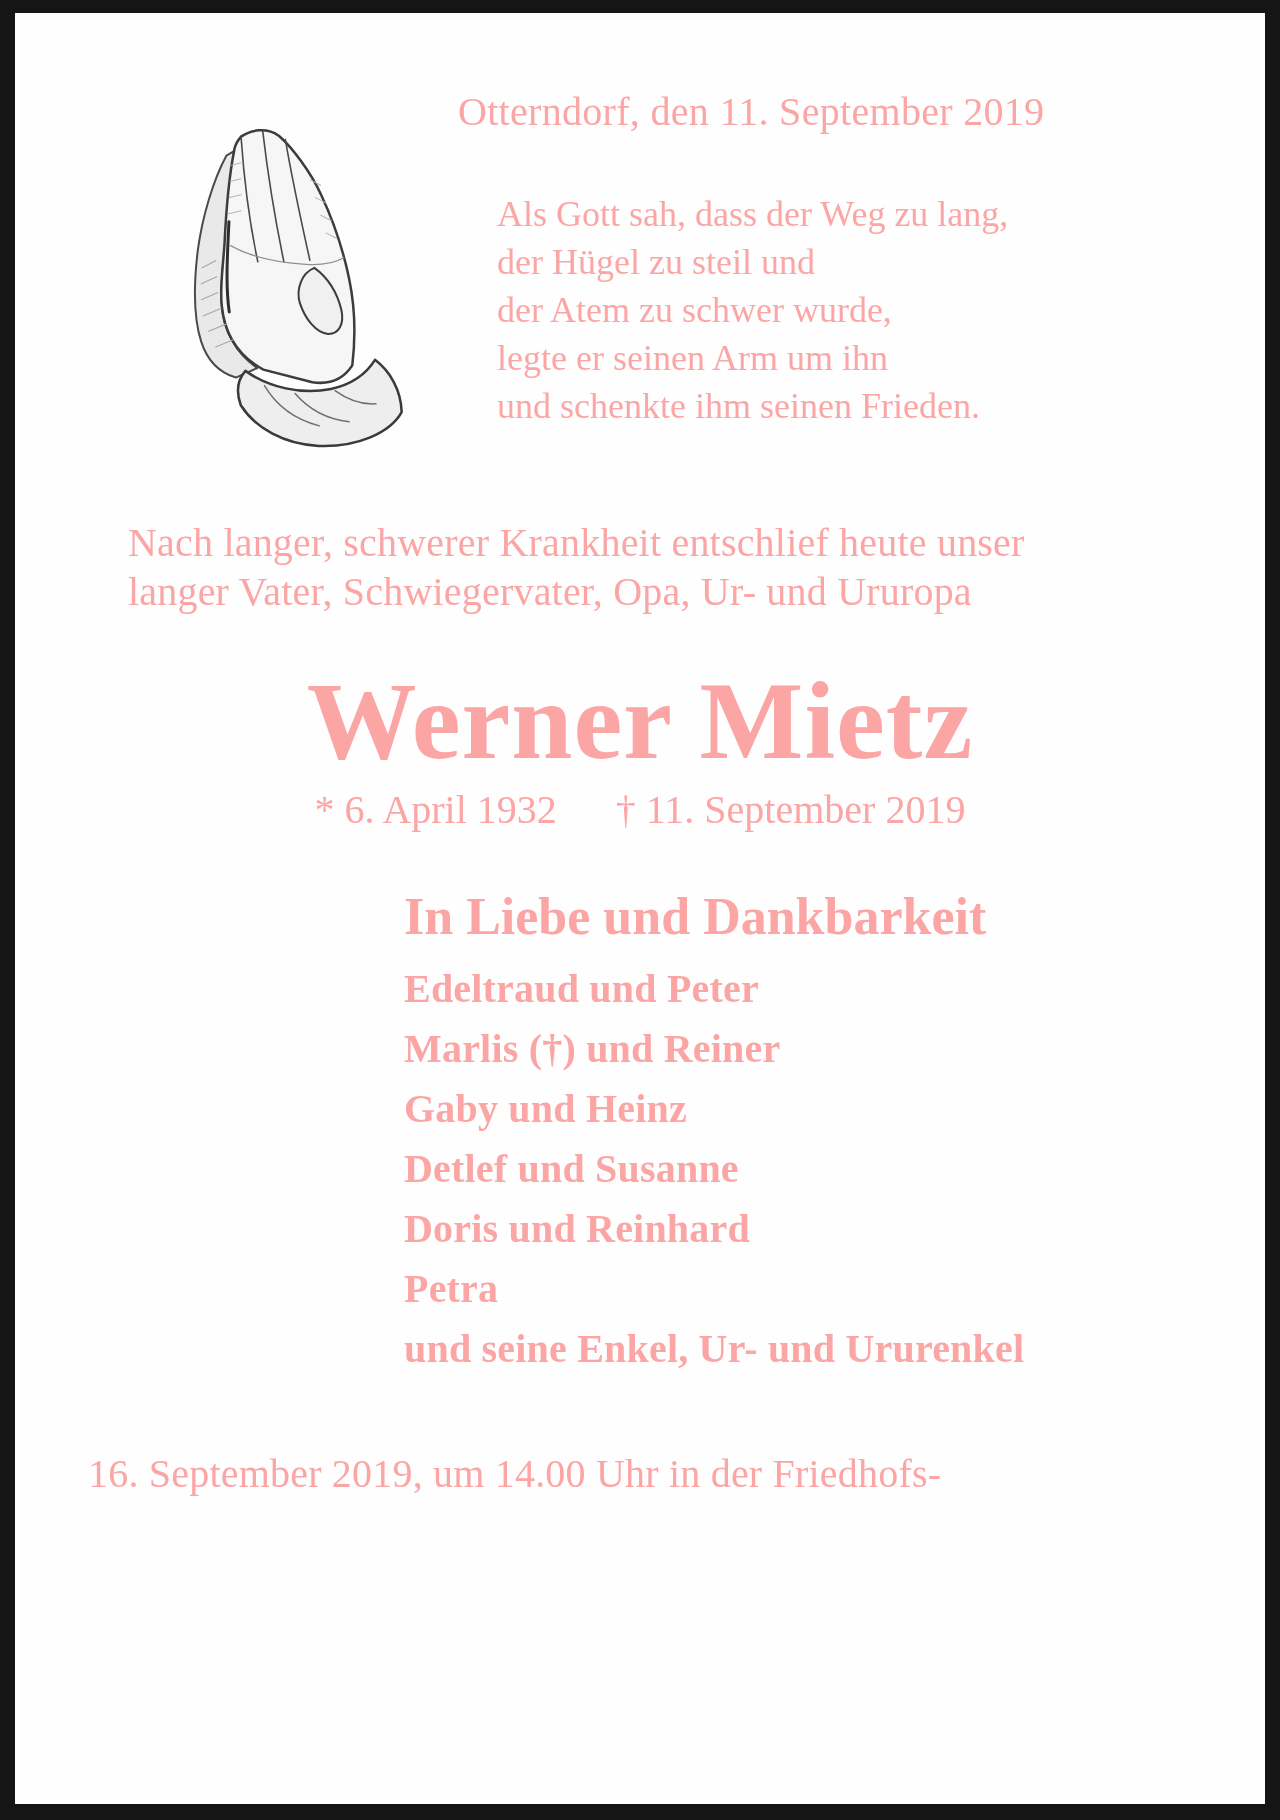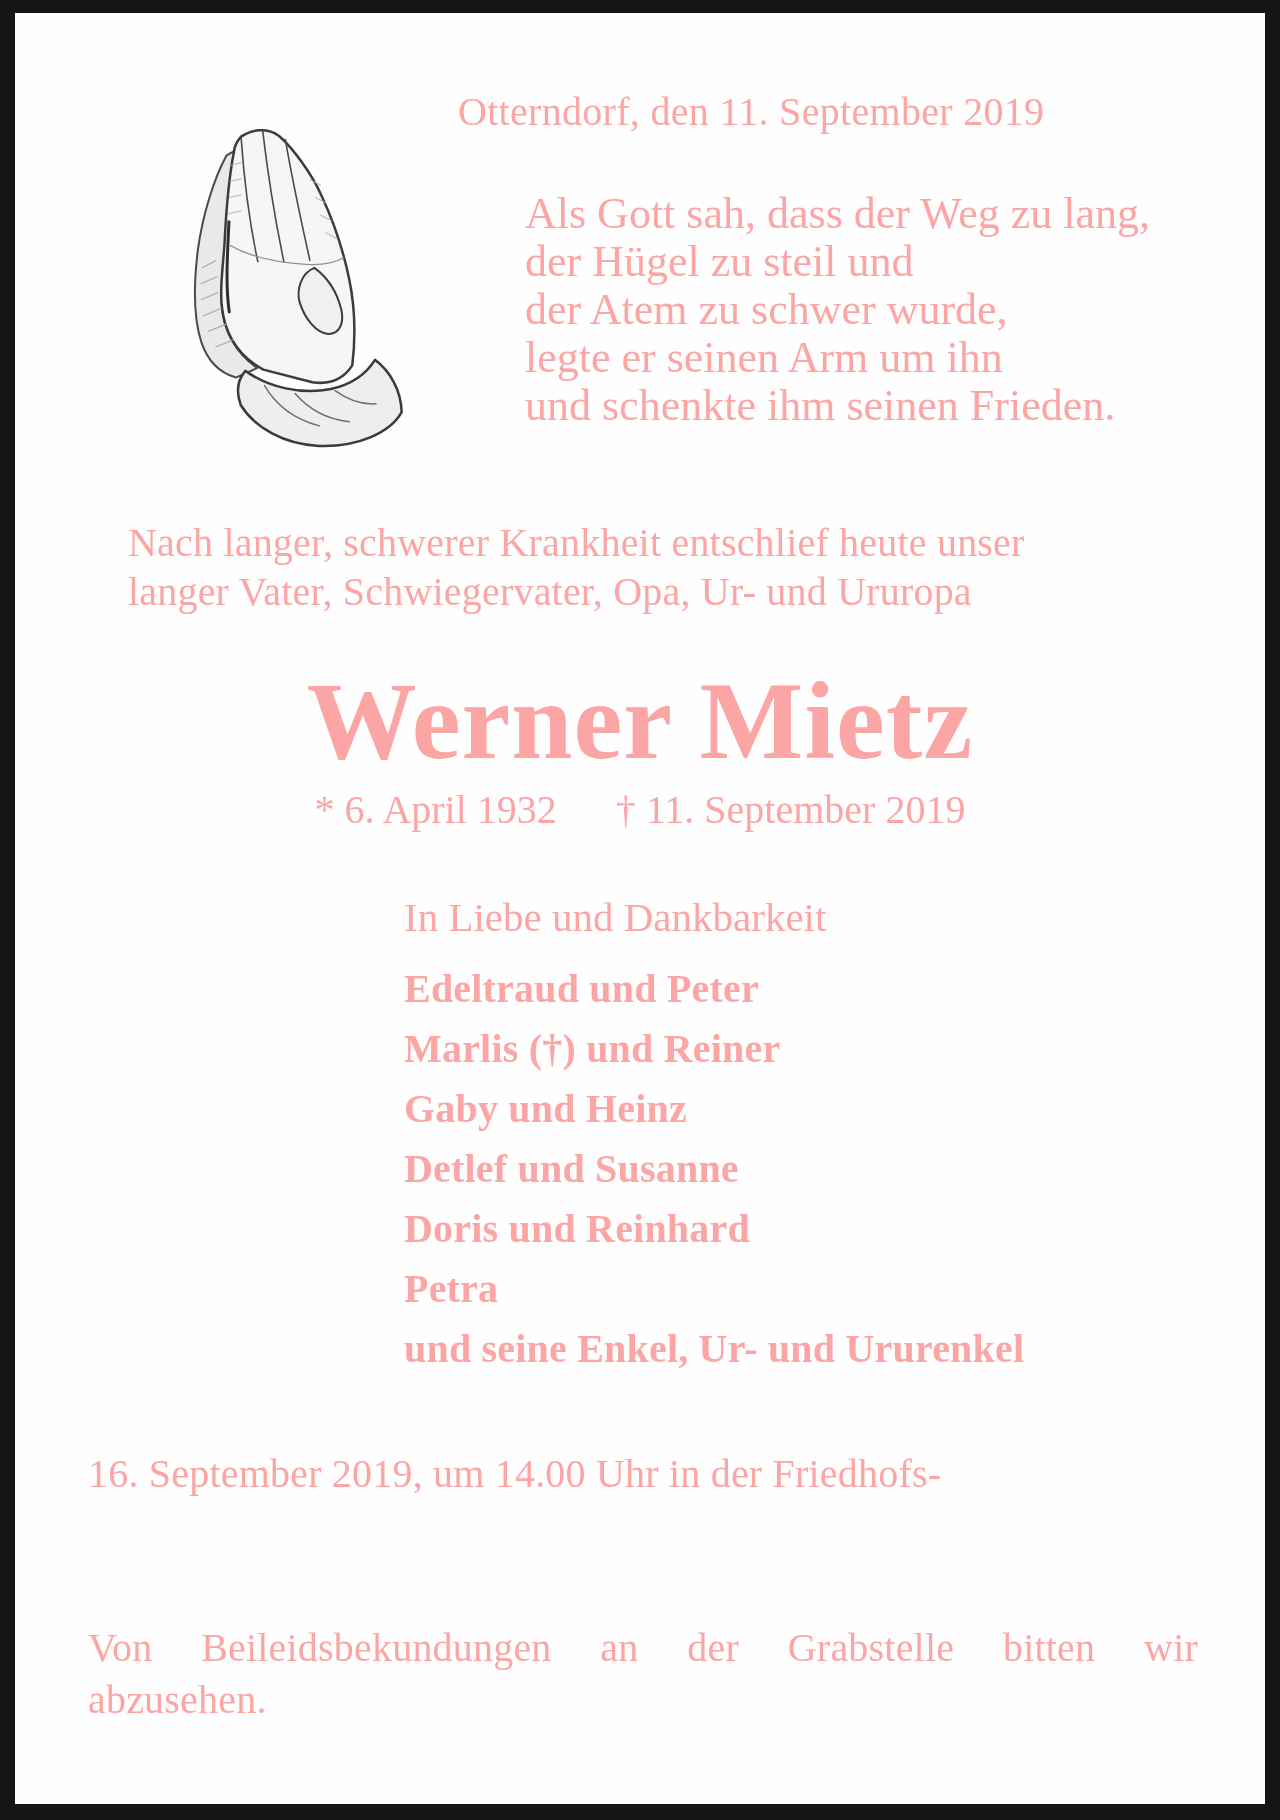--- a/index.html
+++ b/index.html
@@ -17,37 +17,37 @@
     background:#fefefe;
   }
   .abs{position:absolute;}
   .dateline{
     left:458px;top:88px;
     font-size:40px;line-height:48px;letter-spacing:.3px;
     white-space:nowrap;
   }
   .hands{left:148px;top:122px;width:272px;height:338px;}
   .hands svg{display:block;width:100%;height:100%;}
-  .poem{left:497px;top:190px;font-size:44px;line-height:48px;margin-left:28px;}
+  .poem{left:497px;top:190px;font-size:36px;line-height:48px;}
   .poem .poem-line{white-space:nowrap;}
   .intro{left:88px;top:518px;font-size:40px;line-height:49px;margin-left:40px;}
   .intro .intro-line{white-space:nowrap;letter-spacing:.2px;}
   .deceased{
     left:16px;top:660px;width:1248px;
     text-align:center;
     font-size:110px;line-height:122px;font-weight:bold;
     letter-spacing:1px;
   }
   .dates{
     left:16px;top:786px;width:1248px;
     text-align:center;font-size:40px;line-height:48px;
     white-space:nowrap;
   }
   .dates .birth{margin-right:59px;}
-  .closing{left:404px;top:893px;font-size:41px;line-height:48px;}
+  .closing{left:404px;top:893px;font-size:52px;line-height:48px;font-weight:bold;}
   .mourners{left:404px;top:959px;font-size:40px;line-height:60px;font-weight:bold;}
   .mourners .mourner-line{white-space:nowrap;letter-spacing:.2px;}
   .para{
     left:88px;width:1110px;
     font-size:40px;line-height:52px;
     letter-spacing:.2px;
   }
   .funeral{top:1448px;}
   .condolence{top:1622px;}
   .justify .pline{
@@ -141,17 +141,13 @@
       <div class="mourner-line">Detlef und Susanne</div>
       <div class="mourner-line">Doris und Reinhard</div>
       <div class="mourner-line">Petra</div>
       <div class="mourner-line">und seine Enkel, Ur- und Ururenkel</div>
     </div>
 
   <div class="abs para funeral justify">
       <div class="pline">16. September 2019, um 14.00 Uhr in der Friedhofs-</div>
     </div>
 
-  <div class="abs para condolence justify">
-      <div class="pline">Von Beileidsbekundungen an der Grabstelle bitten wir</div>
-      <div class="pline">abzusehen.</div>
-    </div>
 </div>
 
 </body></html>

